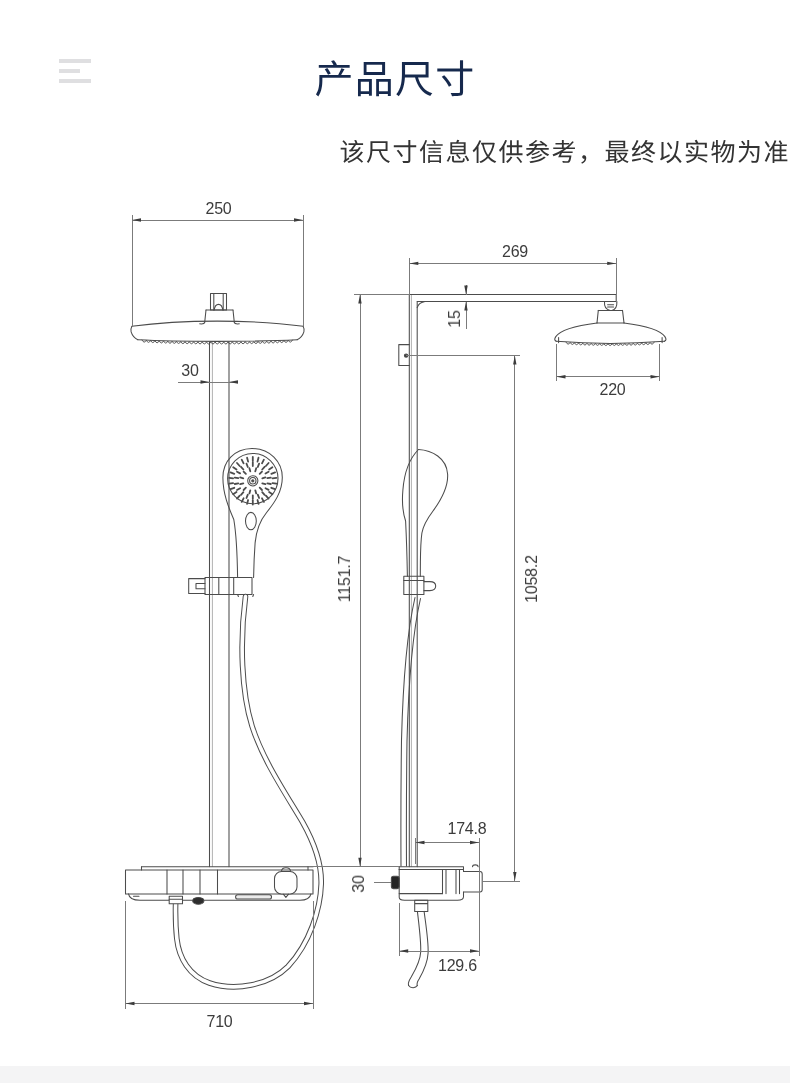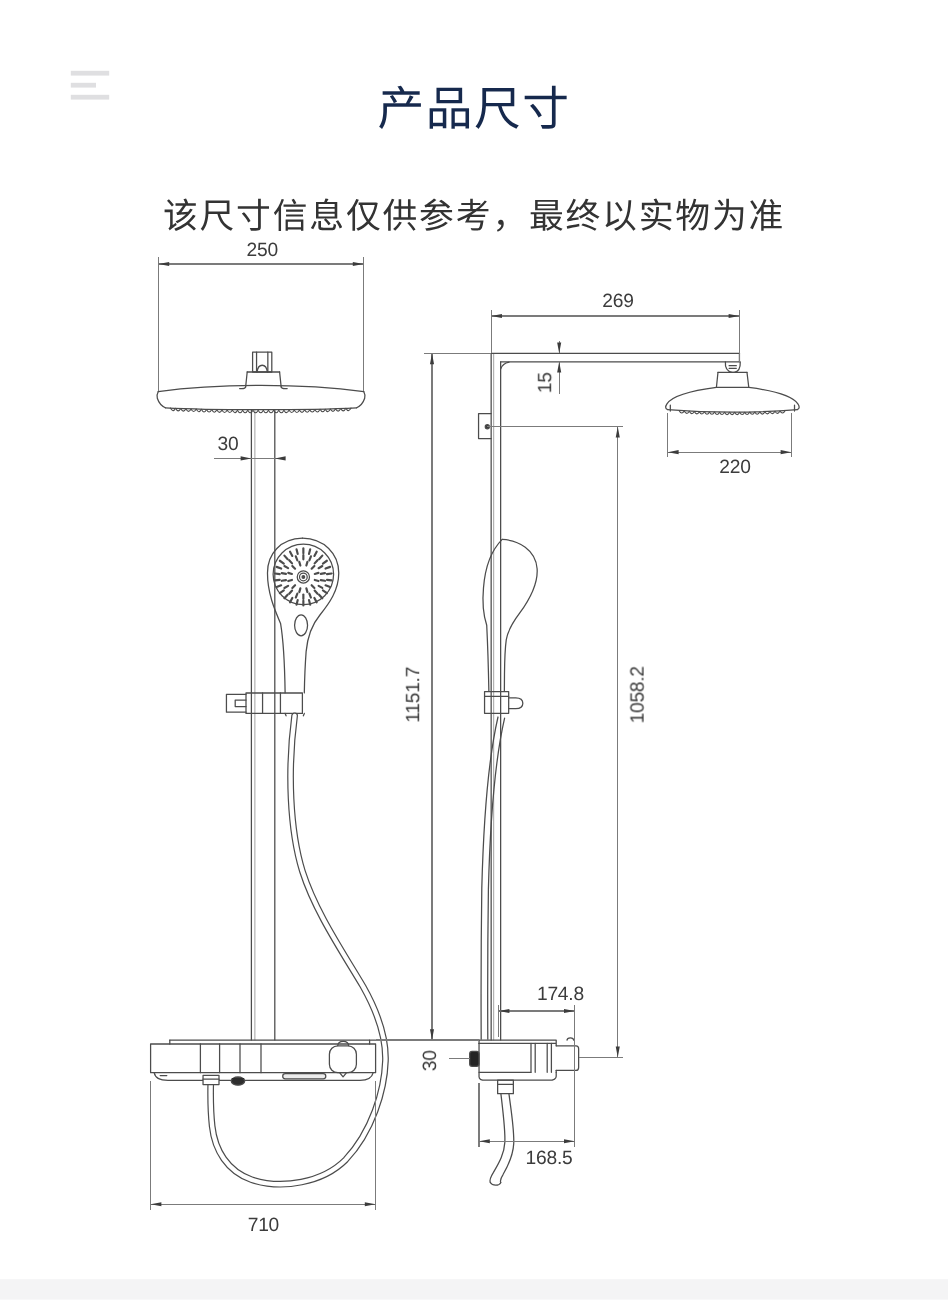--- a/index.html
+++ b/index.html
@@ -7,31 +7,31 @@
   body {
     width:790px; height:1083px; position:relative; overflow:hidden;
     background:#ffffff;
     font-family:"Liberation Sans", sans-serif;
   }
   .menu-icon { position:absolute; left:58.5px; top:58.5px; width:32.5px; height:24.5px; }
   .menu-icon i { position:absolute; left:0; background:#dfdfe1; display:block; }
   .menu-icon .b1 { top:0;      width:32.2px; height:4.2px; }
   .menu-icon .b2 { top:10.4px; width:21.7px; height:4.2px; }
   .menu-icon .b3 { top:20.0px; width:32.2px; height:4.3px; }
-  h1,p { margin:12px; padding:0; }
+  h1,p { margin:0; padding:0; }
   .page-title {
     transform:translateZ(0);
     position:absolute; left:0; right:0; top:59px; text-align:center;
     font-size:39px; line-height:41px; letter-spacing:1.2px;
     color:#16294d; font-weight:400; white-space:nowrap;
   }
   .page-subtitle {
     transform:translateZ(0);
-    position:absolute; left:0; right:0; top:156px; text-align:center;
-    font-size:29px; line-height:27px; letter-spacing:1.5px;
+    position:absolute; left:0; right:0; top:139px; text-align:right;
+    font-size:25px; line-height:27px; letter-spacing:1.5px;
     color:#333333; font-weight:400; white-space:nowrap;
   }
   .drawing { position:absolute; left:0; top:0; }
   .dim-label {
     position:absolute; transform:translate(-50%,-50%) translateZ(0);
     font-size:16px; line-height:16px; letter-spacing:-0.2px;
     color:#3c3c3c; white-space:nowrap;
   }
   .dim-label.rot { transform:translate(-50%,-50%) rotate(-90deg) translateZ(0); }
   .footer-strip {
@@ -240,16 +240,16 @@
 <span class="dim-label" style="left:218.5px;top:208.5px">250</span>
 <span class="dim-label" style="left:190.0px;top:370.5px">30</span>
 <span class="dim-label rot" style="left:345.3px;top:579.0px">1151.7</span>
 <span class="dim-label" style="left:219.5px;top:1022.0px">710</span>
 <span class="dim-label" style="left:515.0px;top:252.0px">269</span>
 <span class="dim-label rot" style="left:455.0px;top:318.5px">15</span>
 <span class="dim-label" style="left:612.5px;top:389.5px">220</span>
 <span class="dim-label rot" style="left:531.7px;top:579.0px">1058.2</span>
 <span class="dim-label" style="left:467.0px;top:829.0px">174.8</span>
 <span class="dim-label rot" style="left:359.3px;top:884.0px">30</span>
-<span class="dim-label" style="left:457.5px;top:966.0px">168.5</span>
+<span class="dim-label" style="left:457.5px;top:966.0px">129.6</span>
 </div>
 
 <div class="footer-strip"></div>
 
 </body></html>

